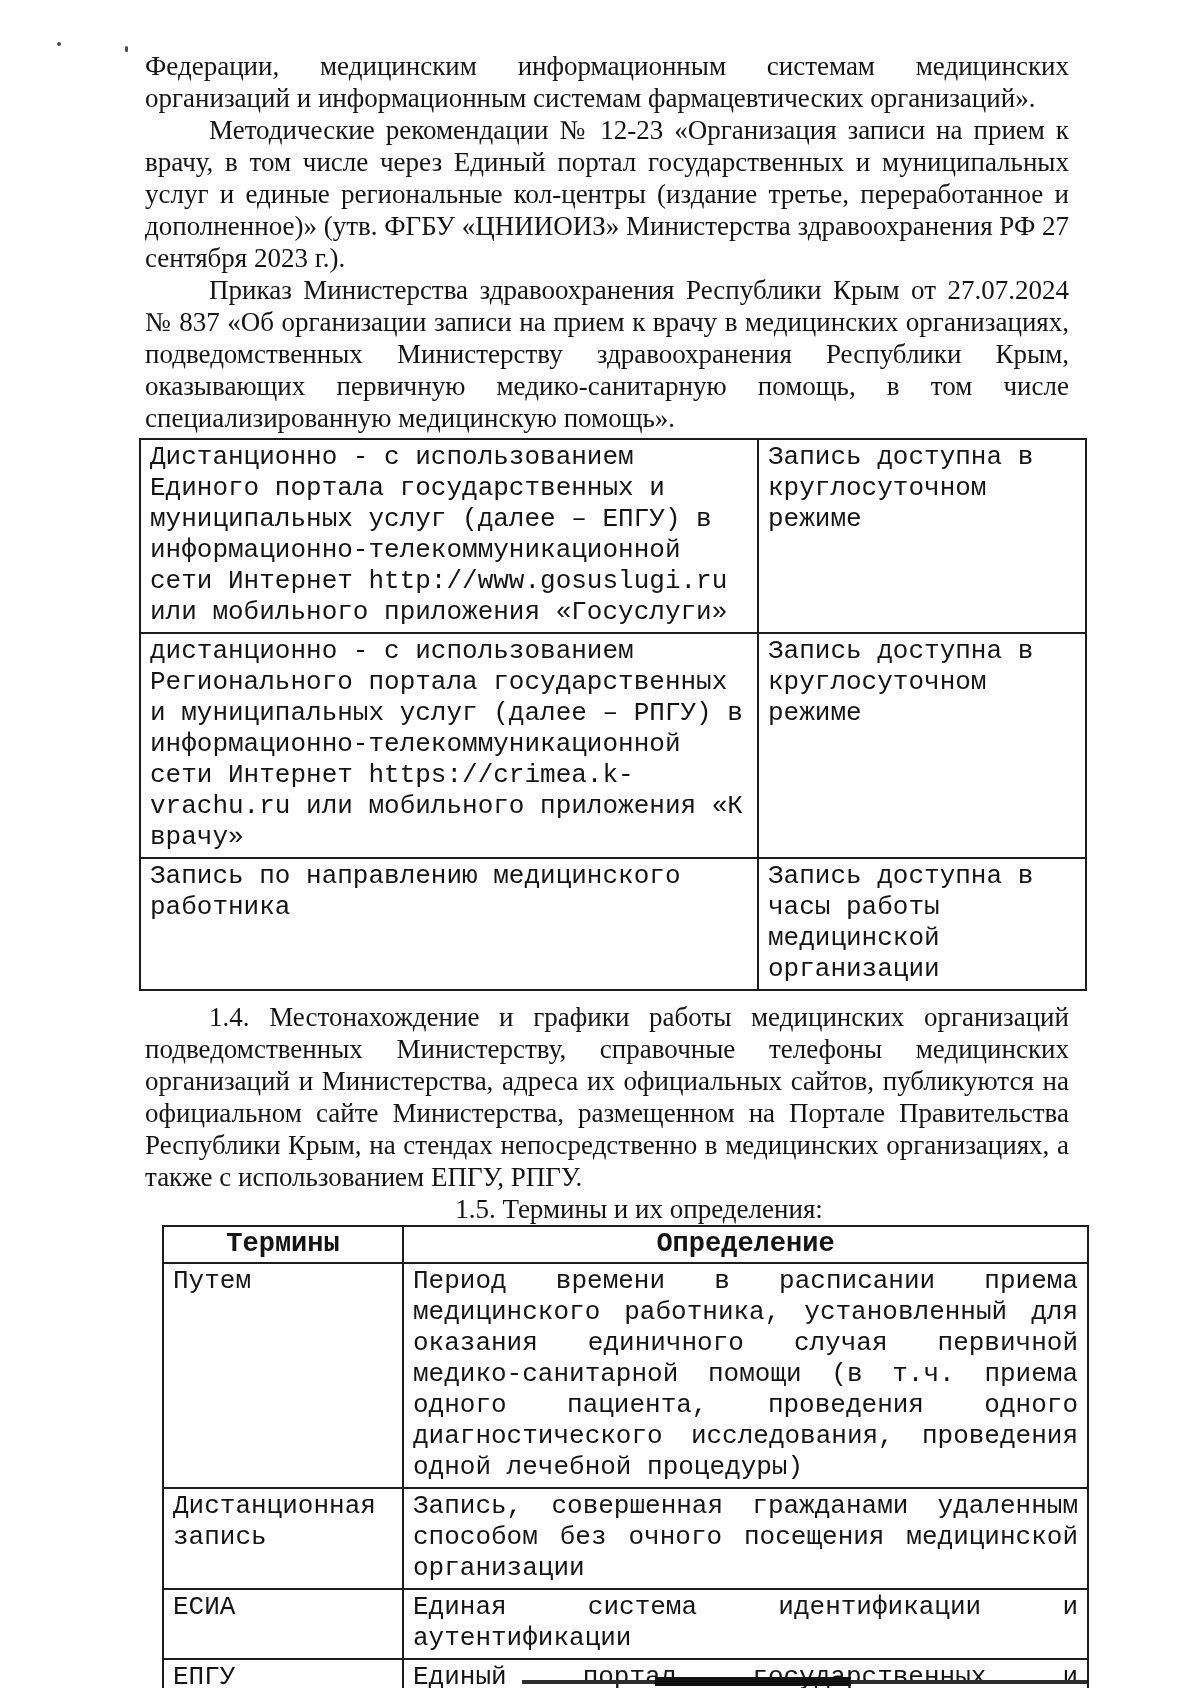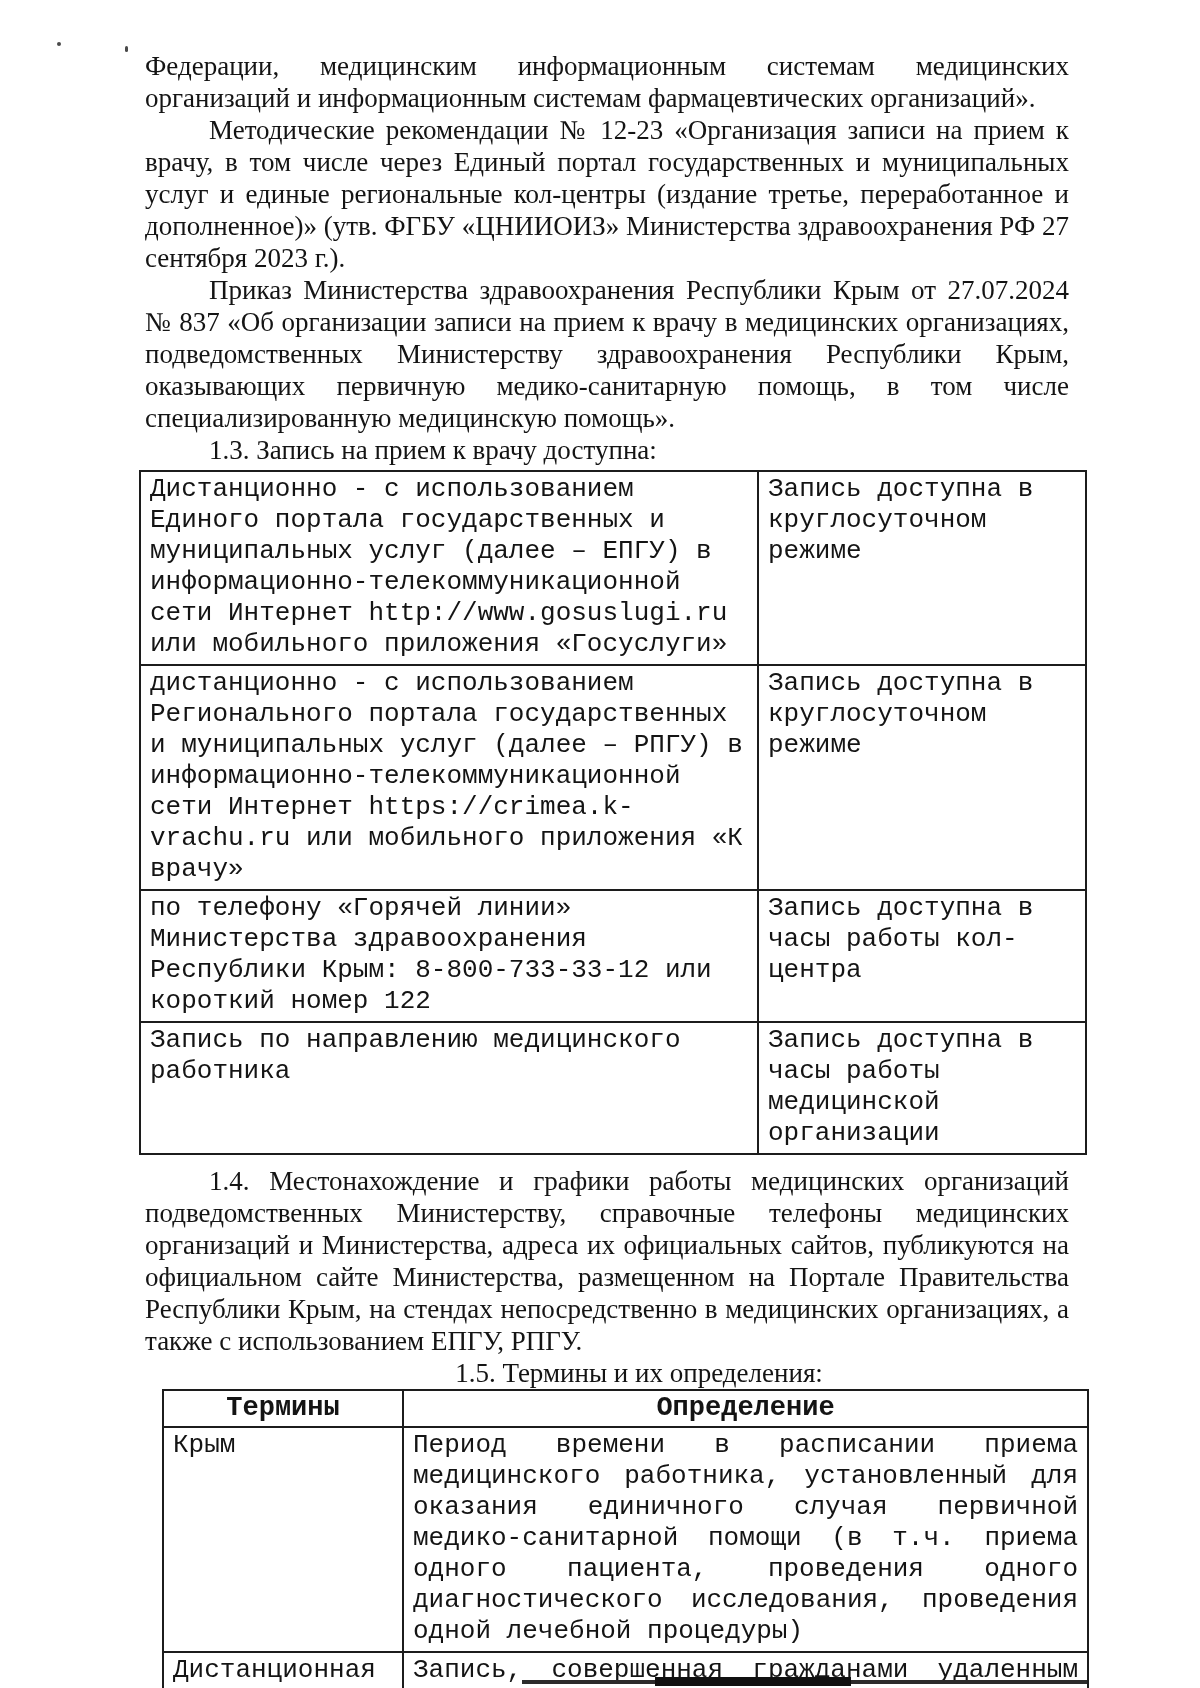--- a/index.html
+++ b/index.html
@@ -78,40 +78,35 @@
 
 <div class="page">
 
   <div class="artifact dot1"></div>
   <div class="artifact dot2"></div>
 
   <div class="text-col">
     <p>Федерации, медицинским информационным системам медицинских организаций и информационным системам фармацевтических организаций».</p>
     <p class="indent">Методические рекомендации № 12-23 «Организация записи на прием к врачу, в том числе через Единый портал государственных и муниципальных услуг и единые региональные кол-центры (издание третье, переработанное и дополненное)» (утв. ФГБУ «ЦНИИОИЗ» Министерства здравоохранения РФ 27 сентября 2023 г.).</p>
     <p class="indent">Приказ Министерства здравоохранения Республики Крым от 27.07.2024 № 837 «Об организации записи на прием к врачу в медицинских организациях, подведомственных Министерству здравоохранения Республики Крым, оказывающих первичную медико-санитарную помощь, в том числе специализированную медицинскую помощь».</p>
-    <p class="indent heading13">1.3. Запись на прием к врачу доступна:</p>
   </div>
 
   <table class="access-table">
     <colgroup>
         <col class="c1">
         <col class="c2">
       </colgroup>
     <tbody>
       <tr class="r1">
         <td>Дистанционно - с использованием Единого портала государственных и муниципальных услуг (далее – ЕПГУ) в информационно-телекоммуникационной сети Интернет http://www.gosuslugi.ru или мобильного приложения «Госуслуги»</td>
         <td>Запись доступна в круглосуточном режиме</td>
       </tr>
       <tr class="r2">
         <td>дистанционно - с использованием Регионального портала государственных и муниципальных услуг (далее – РПГУ) в информационно-телекоммуникационной сети Интернет https://crimea.k-vrachu.ru или мобильного приложения «К врачу»</td>
         <td>Запись доступна в круглосуточном режиме</td>
-      </tr>
-      <tr class="r3">
-        <td>по телефону «Горячей линии» Министерства здравоохранения Республики Крым: 8-800-733-33-12 или короткий номер 122</td>
-        <td>Запись доступна в часы работы кол-центра</td>
       </tr>
       <tr class="r5">
         <td>Запись по направлению медицинского работника</td>
         <td>Запись доступна в часы работы медицинской организации</td>
       </tr>
     </tbody>
   </table>
 
   <div class="text-col after-table">
     <p class="indent">1.4. Местонахождение и графики работы медицинских организаций подведомственных Министерству, справочные телефоны медицинских организаций и Министерства, адреса их официальных сайтов, публикуются на официальном сайте Министерства, размещенном на Портале Правительства Республики Крым, на стендах непосредственно в медицинских организациях, а также с использованием ЕПГУ, РПГУ.</p>
@@ -122,21 +117,21 @@
     <colgroup>
         <col class="c1">
         <col class="c2">
       </colgroup>
     <tbody>
       <tr>
         <th>Термины</th>
         <th>Определение</th>
       </tr>
       <tr class="t1">
-        <td>Крым</td>
+        <td>Путем</td>
         <td class="def">Период времени в расписании приема медицинского работника, установленный для оказания единичного случая первичной медико-санитарной помощи (в т.ч. приема одного пациента, проведения одного диагностического исследования, проведения одной лечебной процедуры)</td>
       </tr>
       <tr class="t2">
         <td>Дистанционная запись</td>
         <td class="def">Запись, совершенная гражданами удаленным способом без очного посещения медицинской организации</td>
       </tr>
       <tr class="t3">
         <td>ЕСИА</td>
         <td class="def">Единая система идентификации и аутентификации</td>
       </tr>

